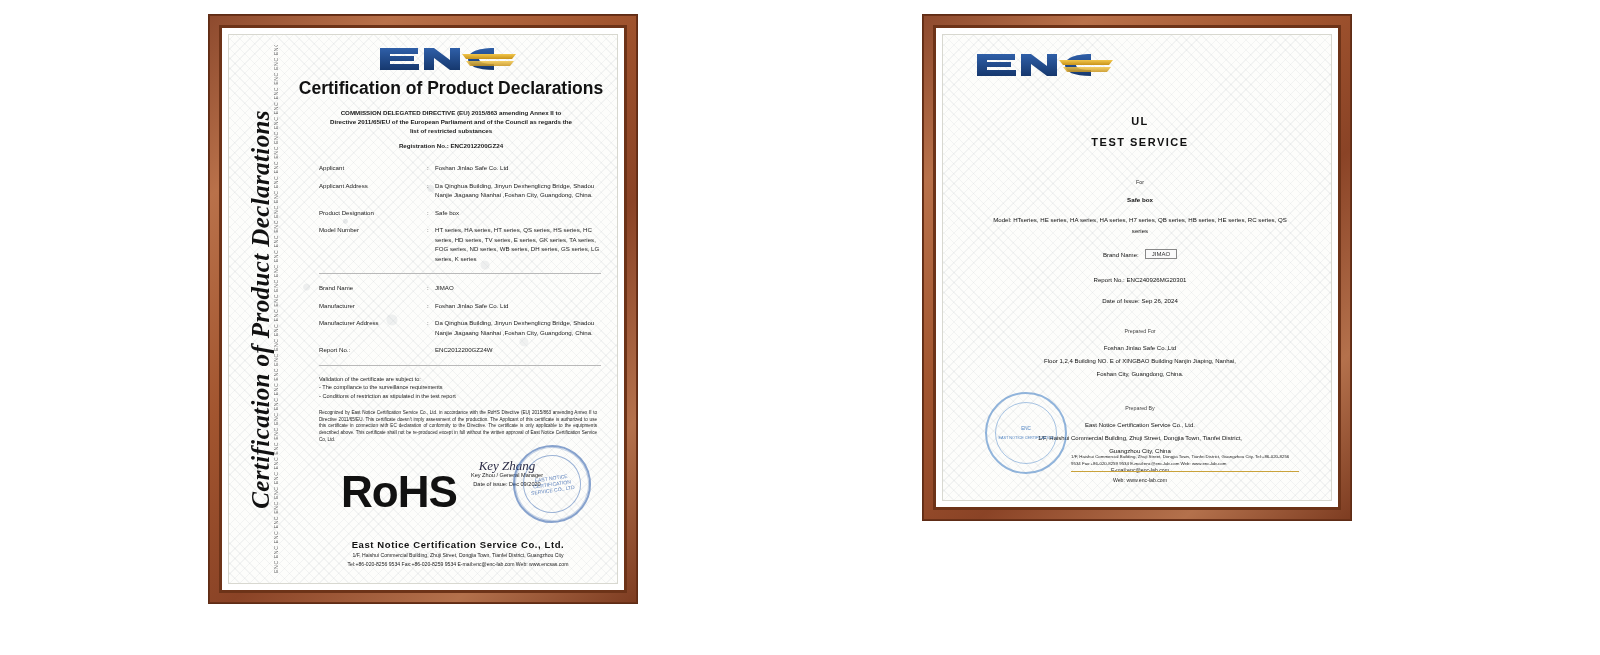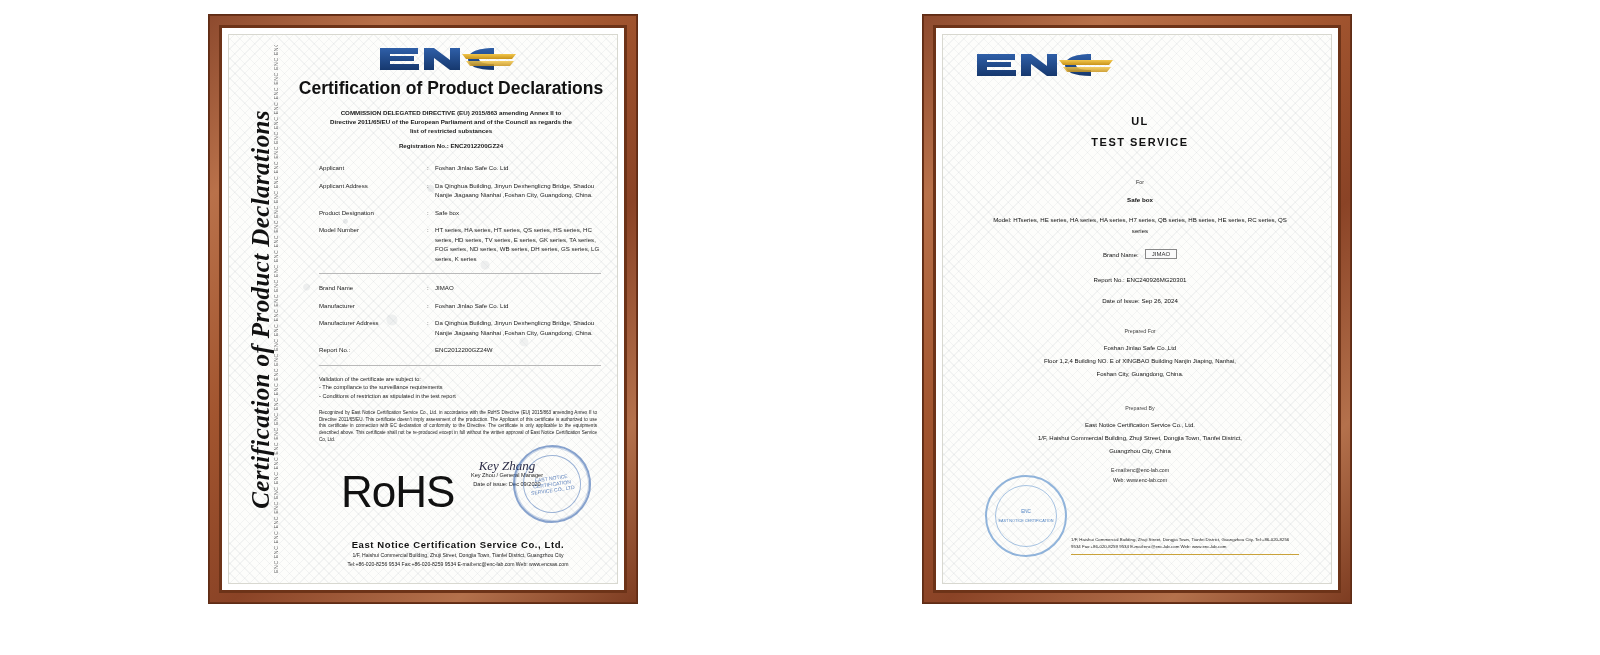--- a/index.html
+++ b/index.html
@@ -180,21 +180,21 @@
   .rohs-row {
     position: relative;
     margin-top: 12px;
     height: 74px;
   }
   .rohs {
     position: absolute;
     left: 46px;
     top: 12px;
     font-family: "Liberation Sans", sans-serif;
-    font-weight: normal;
+    font-weight: bold;
     font-size: 44px;
     letter-spacing: -1px;
     color: #111;
   }
   .sig-block {
     position: absolute;
     right: 10px;
     top: 6px;
     width: 180px;
     text-align: center;
@@ -482,21 +482,21 @@
             <div class="company">East Notice Certification Service Co., Ltd.</div>
             <div class="addr">1/F, Haishui Commercial Building, Zhuji Street, Dongjia Town, Tianfei District, Guangzhou City</div>
             <div class="addr">Tel:+86-020-8256 9534   Fax:+86-020-8259 9534   E-mail:enc@enc-lab.com   Web: www.encsas.com</div>
           </div>
 
         </div>
       </div>
     </div>
   </div>
 
-  <div class="cert-frame" style="left:922px; top:14px; width:430px; height:590px;">
+  <div class="cert-frame" style="left:922px; top:14px; width:430px; height:507px;">
     <div class="bevel">
       <div class="cert-inner">
         <div class="guilloche"></div>
 
         <div class="right-body">
 
           <div class="enc-logo" style="justify-content:flex-start; margin-left:6px;">
             <svg width="150" height="26" viewBox="0 0 150 26">
               <defs>
                 <linearGradient id="gblue2" x1="0" y1="0" x2="0" y2="1">

